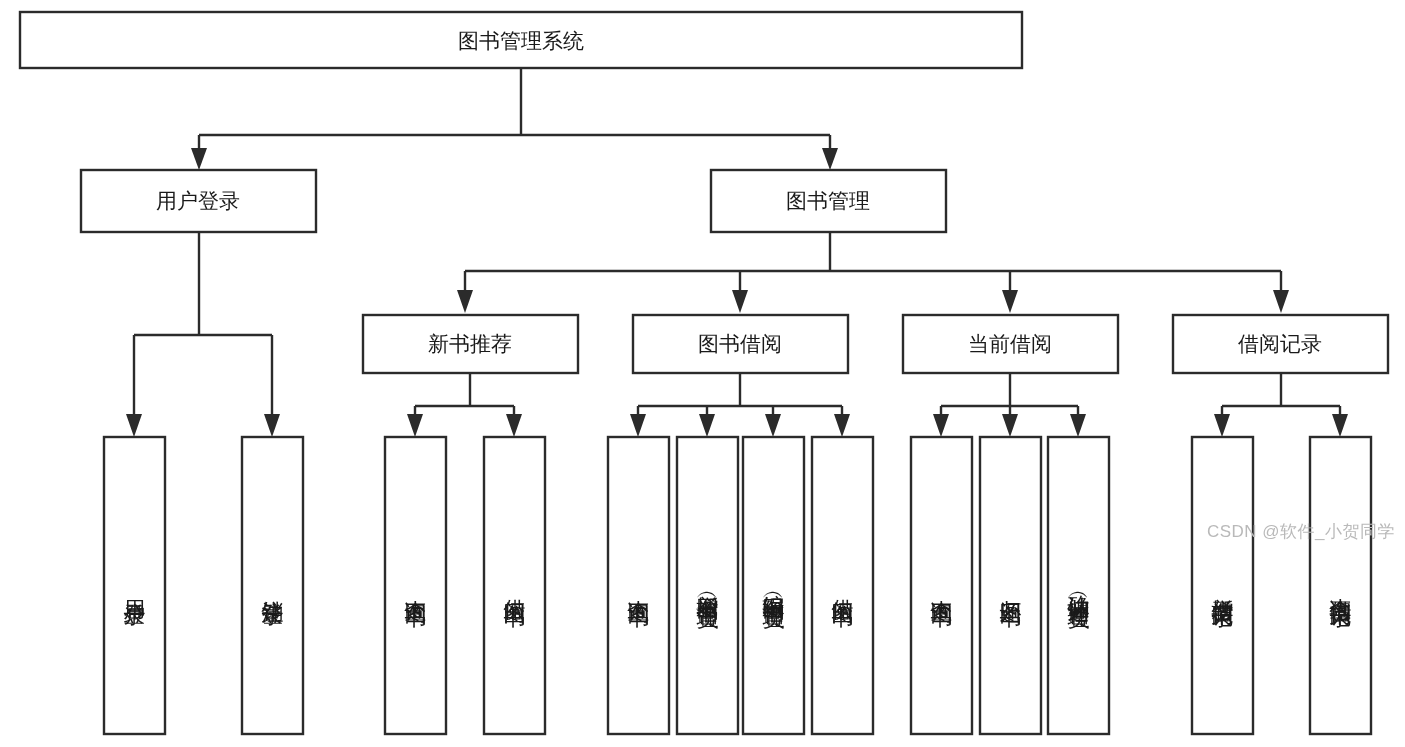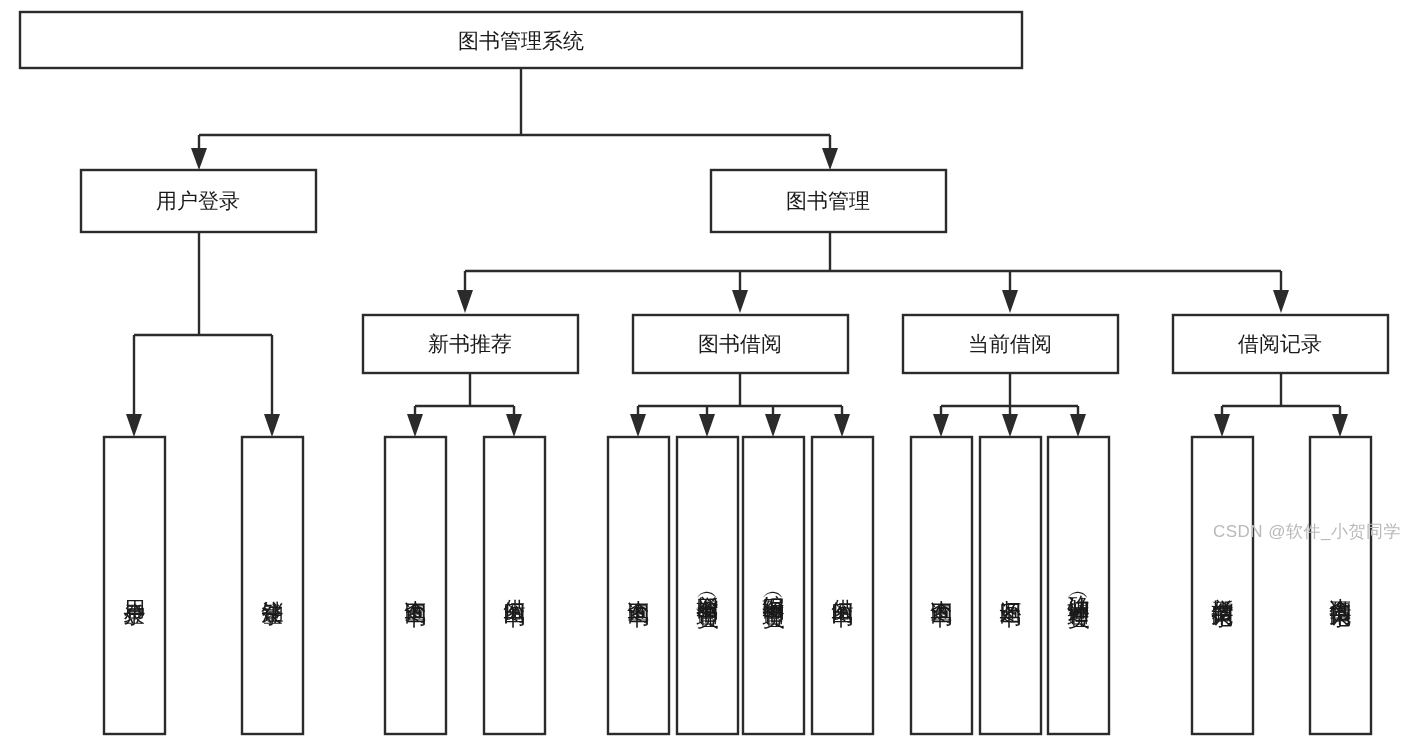--- a/index.html
+++ b/index.html
@@ -59,21 +59,21 @@
     letter-spacing: 2px;
     display: flex;
     align-items: center;
     justify-content: center;
     text-align: center;
     pointer-events: none;
     white-space: nowrap;
   }
   .watermark {
     position: absolute;
-    right: 4px;
+    right: 10px;
     bottom: 6px;
     font-family: "Liberation Sans", "DejaVu Sans", sans-serif;
     font-size: 17px;
     color: #b9b9b9;
     letter-spacing: 0.5px;
     white-space: nowrap;
   }
 </style>
 </head>
 <body>

